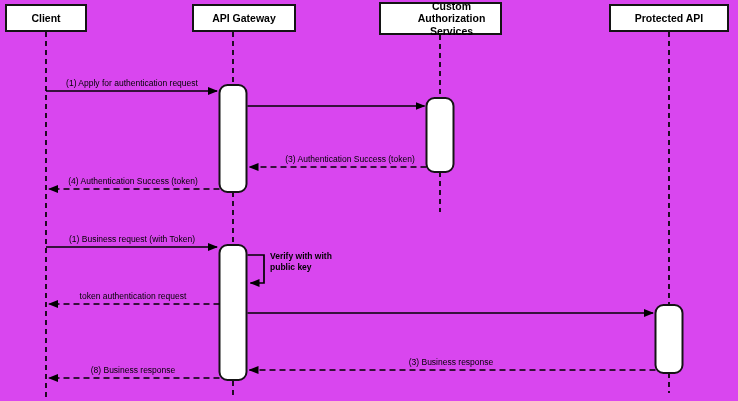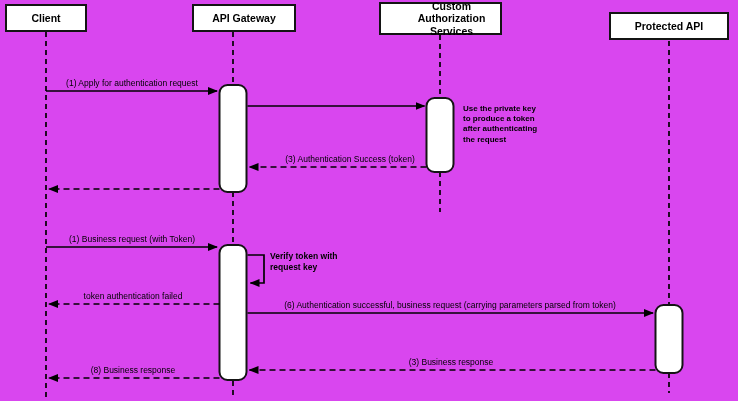--- a/index.html
+++ b/index.html
@@ -107,28 +107,27 @@
 
   <div class="pbox" style="left:5px; top:4px; width:82px; height:28px;">
     <span>Client</span>
   </div>
   <div class="pbox" style="left:192px; top:4px; width:104px; height:28px;">
     <span>API Gateway</span>
   </div>
   <div class="pbox" style="left:379px; top:2px; width:123px; height:33px;padding-left:24px;">
     <span>Custom Authorization Services</span>
   </div>
-  <div class="pbox" style="left:609px; top:4px; width:120px; height:28px;margin-top:8px;">
+  <div class="pbox" style="left:609px; top:4px; width:120px; height:28px;">
     <span>Protected API</span>
   </div>
 
   <div class="msg" style="left:132px; top:78px;">(1) Apply for authentication request</div>
   <div class="msg" style="left:350px; top:154px;">(3) Authentication Success (token)</div>
+  <div class="msg" style="left:133px; top:176px;">(4) Authentication Success (token)</div>
   <div class="msg" style="left:132px; top:234px;">(1) Business request (with Token)</div>
-  <div class="msg-left" style="left:270px; top:251px; width:72px;">Verify token with request key</div>
-  <div class="msg" style="left:133px; top:291px;">token authentication failed</div>
-  <div class="msg" style="left:450px; top:300px;">(6) Authentication successful, business request (carrying parameters parsed from token)</div>
+  <div class="msg-left" style="left:270px; top:251px; width:72px;">Verify with with public key</div>
+  <div class="msg" style="left:133px; top:291px;">token authentication request</div>
   <div class="msg" style="left:451px; top:357px;">(3) Business response</div>
   <div class="msg" style="left:133px; top:365px;">(8) Business response</div>
 
-  <div class="note" style="left:463px; top:104px; width:78px;">Use the private key to produce a token after authenticating the request</div>
 
 </div>
 
 </body></html>

